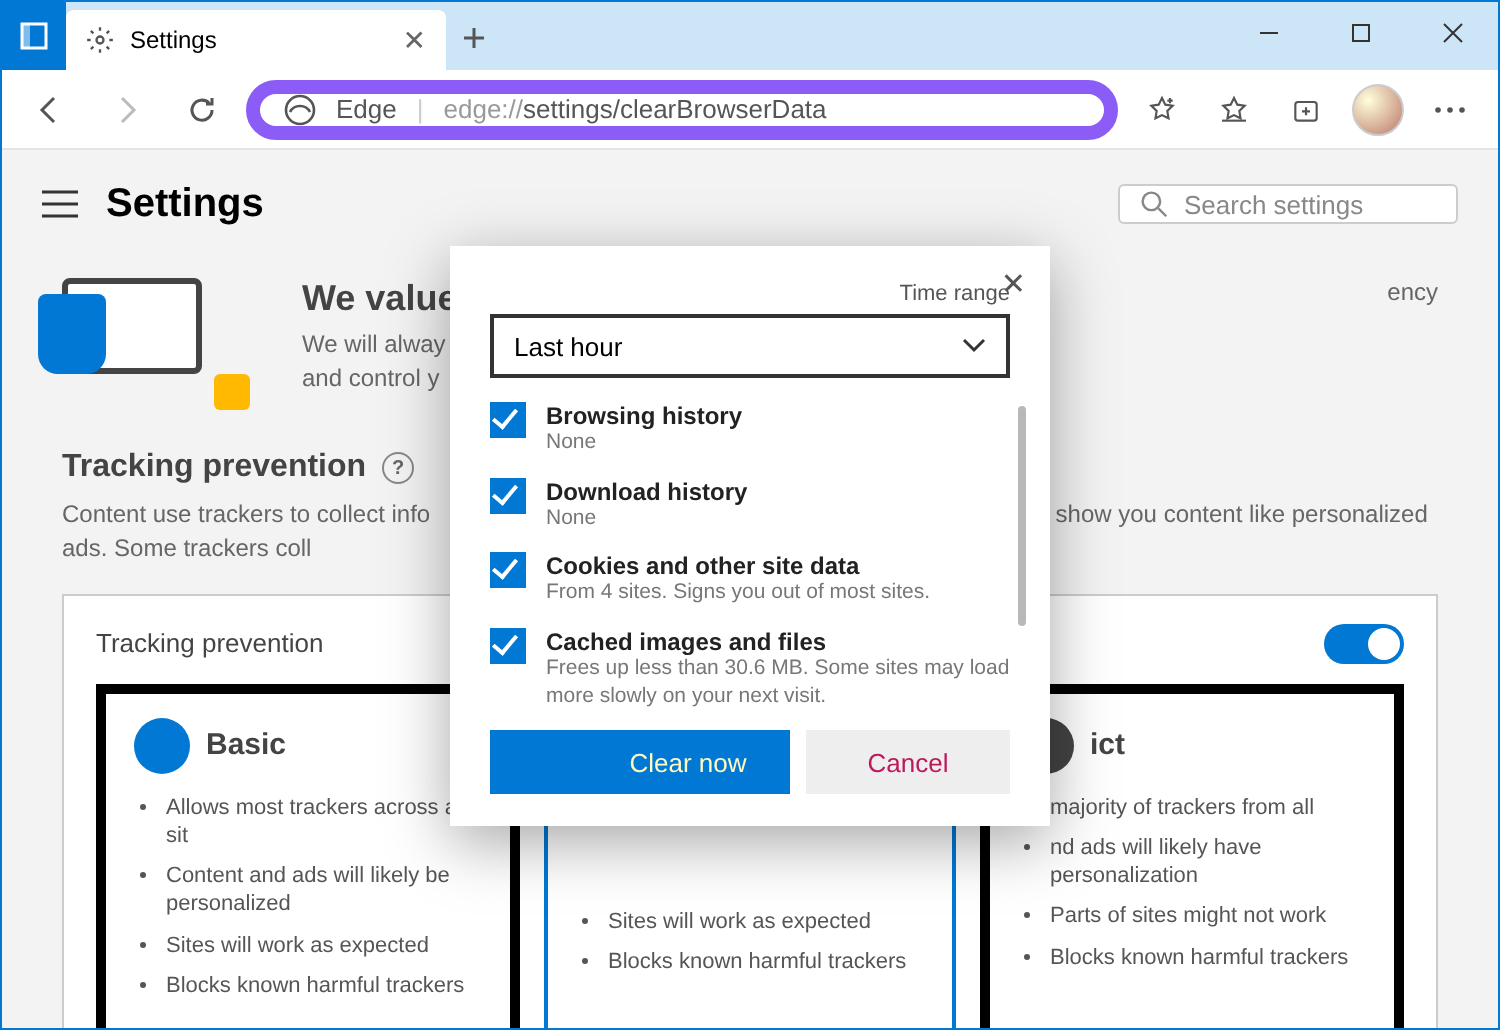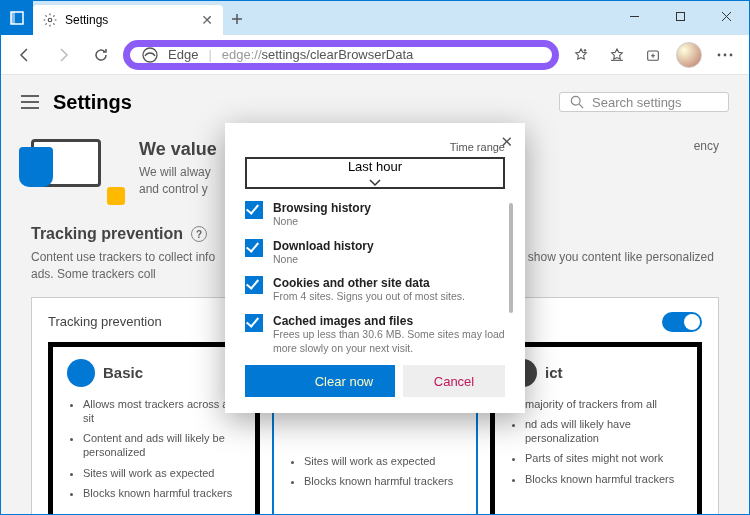--- a/index.html
+++ b/index.html
@@ -24,21 +24,21 @@
   .rightbtns { display:flex; gap:4px; }
   .avatar { width:26px; height:26px; border-radius:50%; background: radial-gradient(circle at 30% 30%, #ffd, #b76); border:1px solid #ccc; }
   
   
   .settings-hdr { height:54px; display:flex; align-items:center; padding:0 20px; gap:14px; }
   .settings-hdr h1 { font-size:20px; font-weight:600; }
   .search-settings { margin-left:auto; width:170px; height:20px; border:1px solid #ccc; background:#fff; border-radius:3px; display:flex; align-items:center; padding:0 10px; gap:8px; font-size:13px; color:#888; }
   
   
   .bg { padding: 0 30px; font-size:13px; color:#444; }
-  .hero { display:flex; gap:18px; padding:10px 0 20px; }
+  .hero { display:flex; gap:30px; padding:10px 0 20px; }
   .hero-img { width:90px; height:60px; position:relative; }
   .monitor { width:70px; height:48px; border:3px solid #444; border-radius:4px; background:#fff; position:relative; }
   .shield { position:absolute; left:-12px; top:8px; width:34px; height:40px; background:#0078d4; border-radius:4px 4px 10px 10px; }
   .lock { position:absolute; right:-4px; bottom:-6px; width:18px; height:18px; background:#ffb900; border-radius:3px; }
   .hero-text h2 { font-size:18px; margin-bottom:4px; }
   .hero-text p { font-size:12px; color:#666; line-height:1.4; }
   
   .section-h { font-size:16px; font-weight:600; margin:6px 0; display:flex; align-items:center; gap:8px;}
   .info-icon { width:16px; height:16px; border:1px solid #888; border-radius:50%; font-size:10px; display:flex; align-items:center; justify-content:center; color:#666;}
   .section-p { font-size:12px; color:#666; margin-bottom:14px; line-height:1.4;}
@@ -56,21 +56,21 @@
   .card-icon.s { background:#444; }
   .card ul { list-style: disc; padding-left:16px; color:#555; }
   .card li { margin-bottom:6px; line-height:1.3; }
   
   
   .modal-wrap { position:absolute; inset:0; display:flex; align-items:flex-start; justify-content:center; pointer-events:none; }
   .modal { margin-top:122px; width:300px; background:#fff; box-shadow: 0 8px 30px rgba(0,0,0,0.35); padding:18px 20px 16px; position:relative; }
   .modal-close { position:absolute; top:10px; right:12px; font-size:15px; color:#555; }
   .modal h2 { font-size:18px; font-weight:600; margin-bottom:12px;}
   .modal-label { font-size:11px; color:#555; margin-bottom:4px;text-align:right;}
-  .modal-select { height:32px; border:2px solid #333; display:flex; align-items:center; justify-content:space-between; padding:0 10px; font-size:13px; margin-bottom:12px;flex-direction:column;}
+  .modal-select { height:32px; border:2px solid #333; display:flex; align-items:center; justify-content:space-between; padding:0 10px; font-size:13px; margin-bottom:12px;}
   .checklist { position:relative; }
   .scroll-ind { position:absolute; right:-8px; top:2px; width:4px; height:110px; background:#b8b8b8; border-radius:2px; }
   .check-item { display:flex; gap:10px; margin-bottom:10px; }
   .checkbox { width:18px; height:18px; background:#0078d4; flex-shrink:0; position:relative; }
   .checkbox::after { content:""; position:absolute; left:4px; top:1px; width:5px; height:10px; border:solid #fff; border-width:0 2px 2px 0; transform:rotate(40deg); }
   .check-text { font-size:12px; }
   .check-text .t { font-weight:600; color:#222; }
   .check-text .s { font-size:10.5px; color:#777; line-height:1.3; }
   .modal-btns { display:flex; gap:8px; margin-top:8px;}
   .mbtn { flex:1; height:32px; display:flex; align-items:center; justify-content:center; font-size:13px; }

